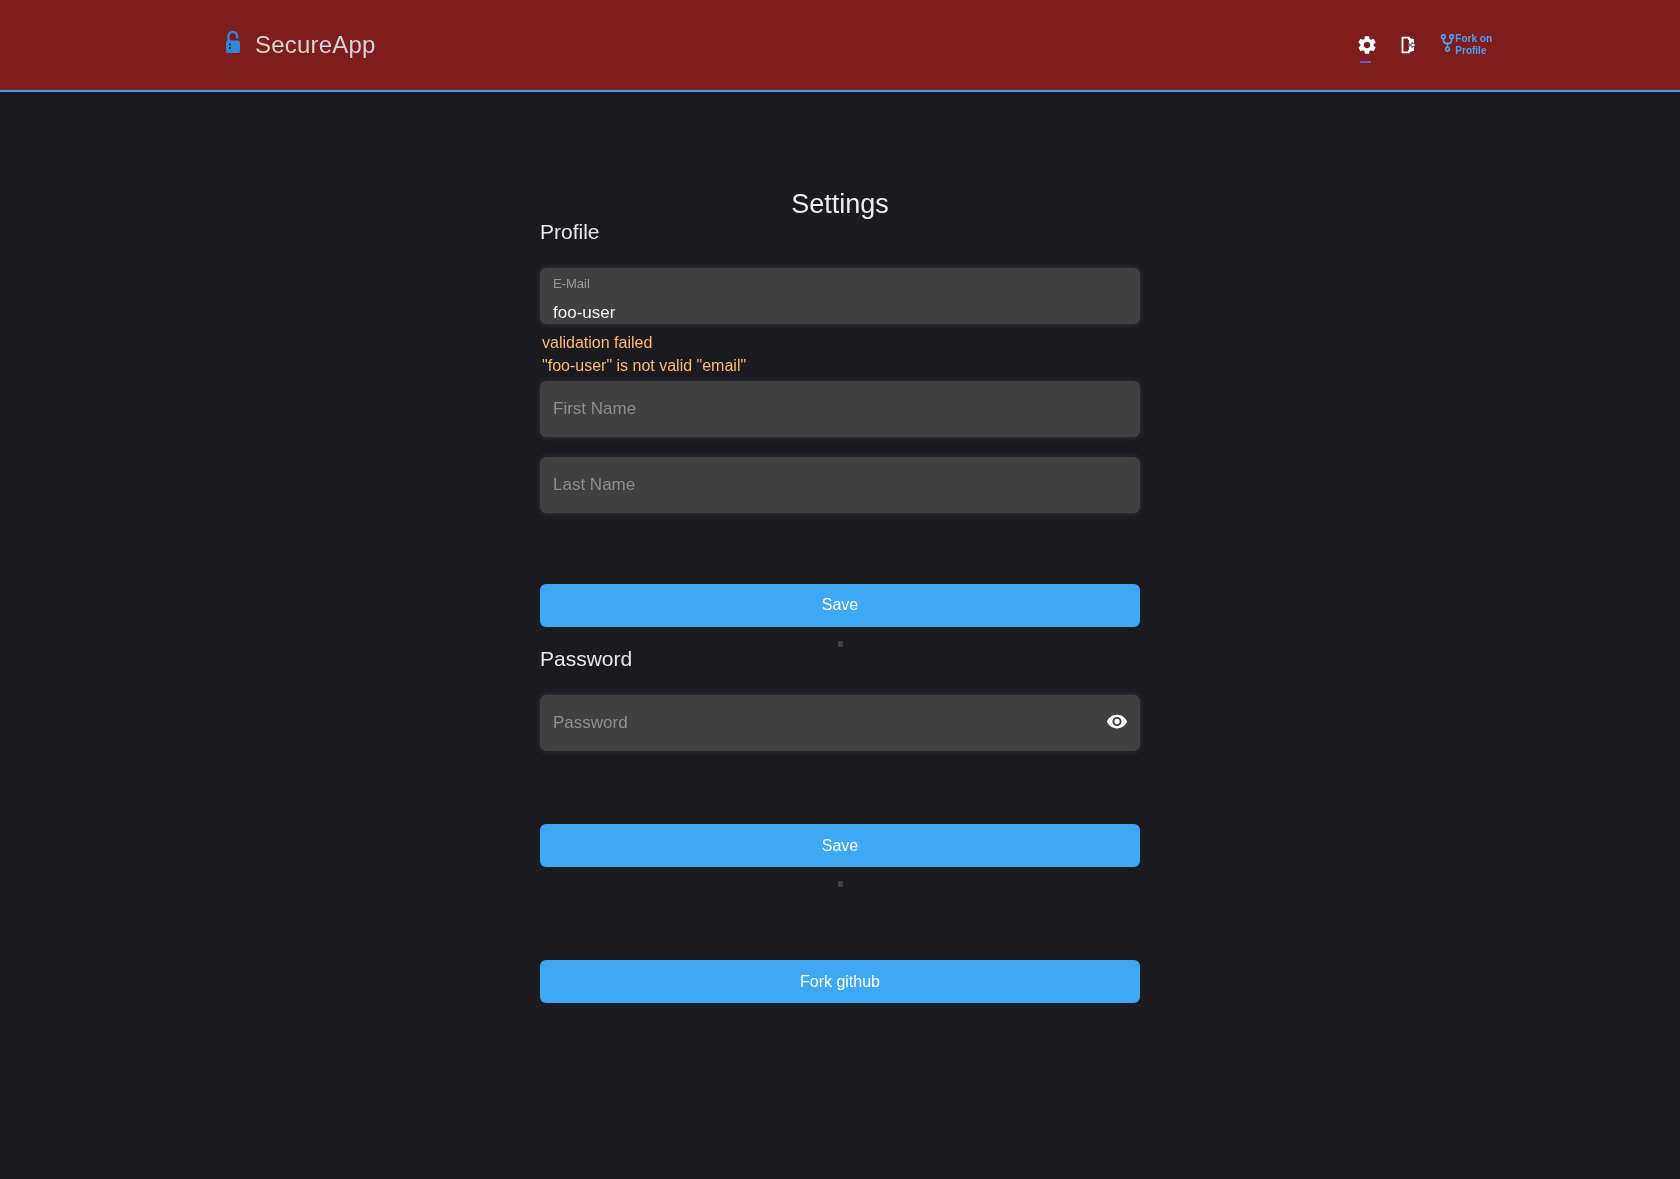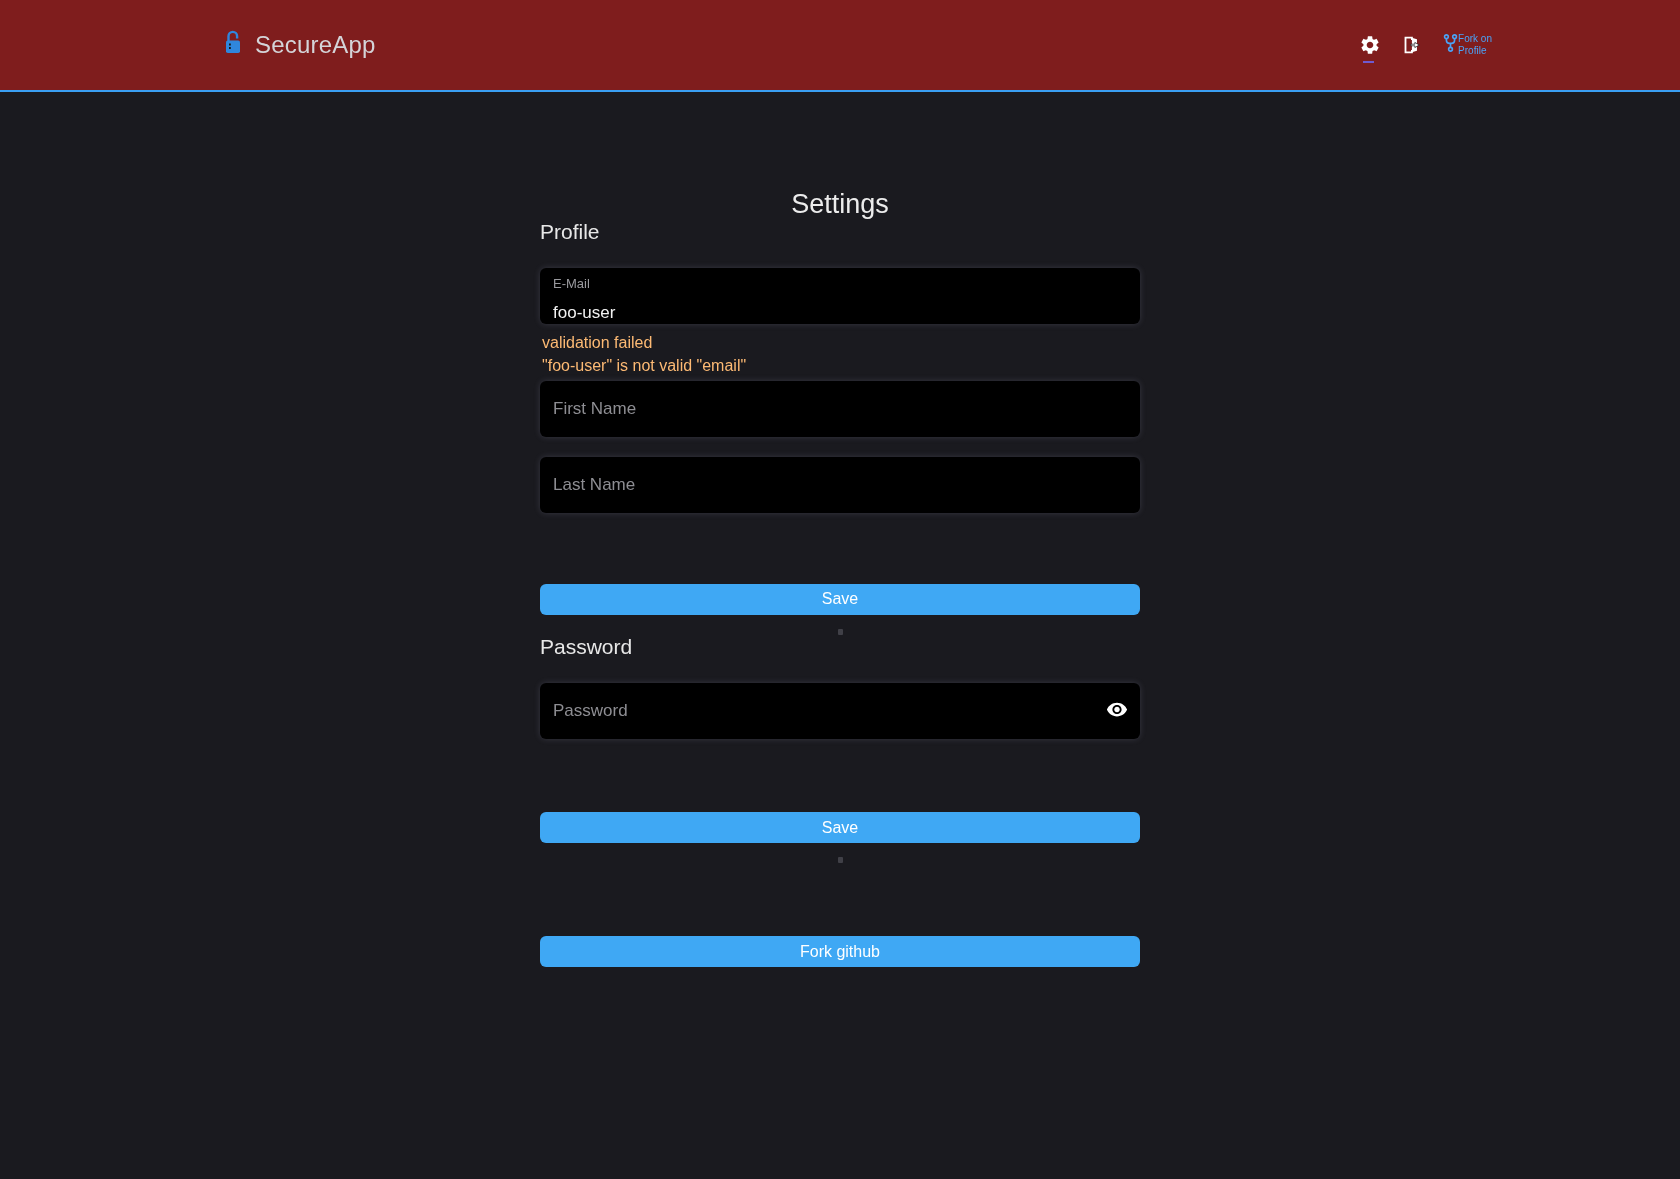--- a/index.html
+++ b/index.html
@@ -27,33 +27,33 @@
     position:relative; color:#fff;
   }
   .icon-btn svg { display:block; }
   .active-underline {
     position:absolute; left:6px; bottom:-5px;
     width:11px; height:2px; background:#6f5bd0;
   }
   .fork-link {
     display:flex; align-items:center; gap:0;
     color:#4aa3f7; text-decoration:none; cursor:pointer;
-    font-size:10px; font-weight:normal; line-height:1.25; margin-left:4px;
+    font-size:10px; font-weight:bold; line-height:1.25; margin-left:4px;
   }
 
   
   main { width:600px; margin:0 auto; }
   h1.page-title { font-size:27px; font-weight:400; color:#ececec; margin:97px 0 0; line-height:1.15;text-align:center; }
   h2.section-heading { font-size:21px; font-weight:400; color:#e8e8e8; margin:0; line-height:1.15; }
   .mt-sec1 { margin-top:57px; }
   .mt-sec  { margin-top:34px; }
 
   .field {
     position:relative; height:56px; margin-top:24px;
-    background:#000000; border-radius:6px;
+    background:#404040; border-radius:6px;
     box-shadow:0 0 6px rgba(160,160,185,.22);
   }
   .field input {
     width:100%; height:100%; background:transparent; border:none; outline:none;
     color:#f2f2f2; font-size:17px; font-family:inherit;
     padding:0 46px 0 13px; border-radius:6px;
   }
   .field input::placeholder { color:#8e8e93; opacity:1; }
   .field.has-label input { padding-top:34px; }
   .float-label {
@@ -63,21 +63,21 @@
   .field-tight { margin-top:4px; }
   .field-std   { margin-top:20px; }
 
   .error-msg {
     margin:8px 0 0 2px; color:#fdba74; font-size:16px; line-height:1.4;
     min-height:44px;
   }
   .error-msg div { white-space:pre; }
 
   .btn-primary {
-    display:block; width:100%; height:31px; margin-top:71px;
+    display:block; width:100%; height:43px; margin-top:71px;
     background:#3fa8f4; border:none; border-radius:6px;
     color:#fff; font-size:16px; font-family:inherit; cursor:pointer;
   }
   .btn-primary.btn-pw { margin-top:73px; }
   .btn-primary.btn-social { margin-top:73px; }
 
   .artifact-dot {
     display:block; width:5px; height:6px; margin:14px auto 0;
     background:#4d4d55; border-radius:1px; opacity:.75;
   }

